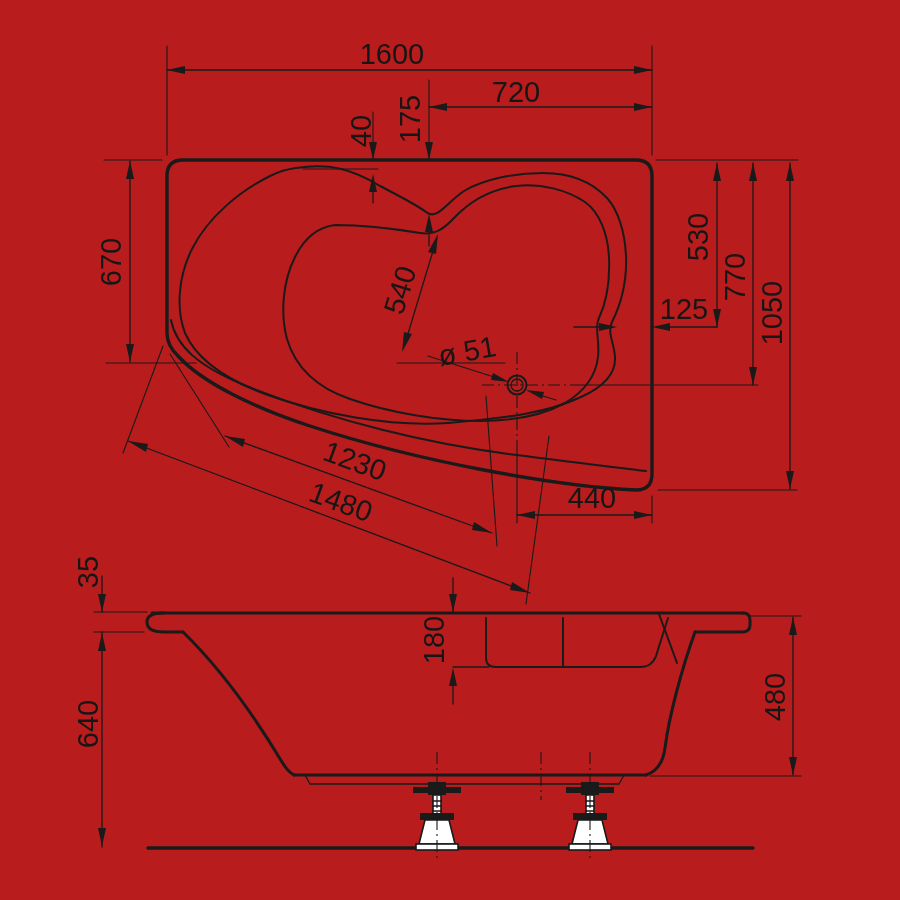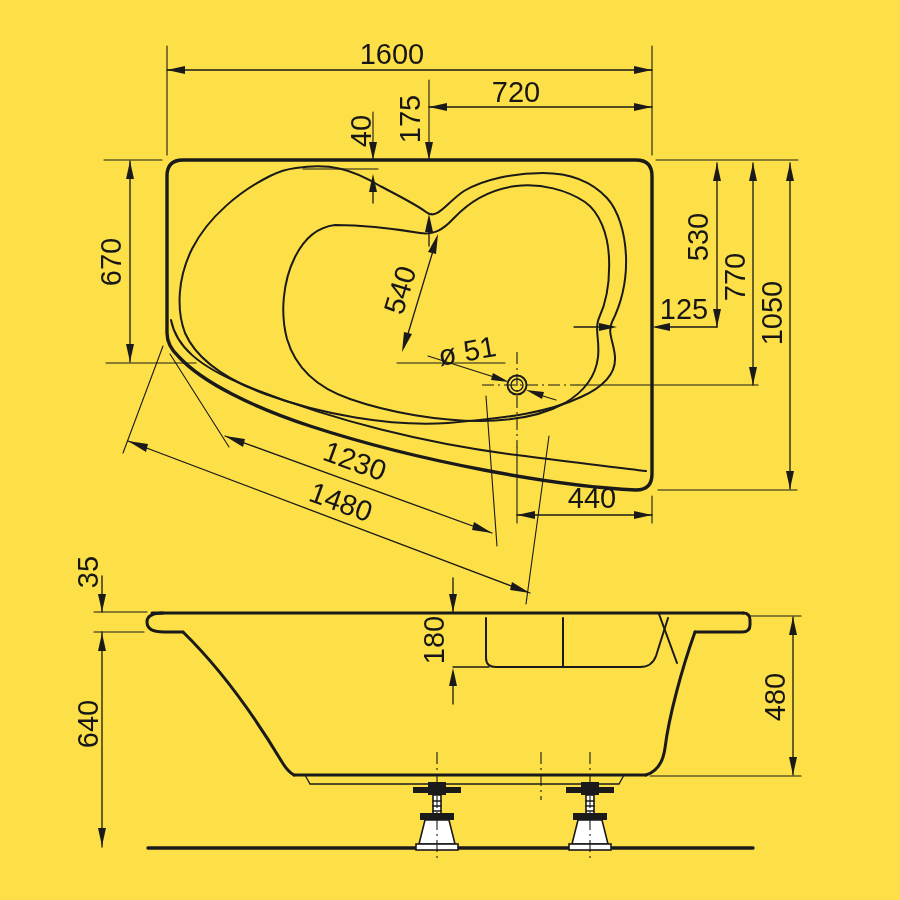--- a/index.html
+++ b/index.html
@@ -1,16 +1,16 @@
 <!DOCTYPE html>
 <html><head>
 <meta charset="utf-8">
 <style>
   html,body{margin:0;padding:0;background:#ffffff;}
-  .page{width:900px;height:900px;background:#fde047;position:relative;overflow:hidden;text-align:right;}
+  .page{width:900px;height:900px;background:#b91c1c;position:relative;overflow:hidden;text-align:right;}
   svg{display:block;}
   .outline{fill:none;stroke:#1a1a1a;stroke-width:3;stroke-linecap:round;stroke-linejoin:round;}
   .outline-thick{fill:none;stroke:#1a1a1a;stroke-width:3.4;stroke-linecap:round;stroke-linejoin:round;}
   .contour{fill:none;stroke:#1a1a1a;stroke-width:2;stroke-linecap:round;stroke-linejoin:round;}
   .thin{fill:none;stroke:#1a1a1a;stroke-width:1.3;stroke-linecap:round;}
   .ext{fill:none;stroke:#1a1a1a;stroke-width:1.1;stroke-linecap:round;}
   .cl{fill:none;stroke:#1a1a1a;stroke-width:1.1;stroke-dasharray:12 4 2 4;}
   .arrow{fill:#1a1a1a;stroke:none;}
   .solid{fill:#1a1a1a;stroke:none;}
   .wfill{fill:#ffffff;stroke:#1a1a1a;stroke-width:1.6;}

